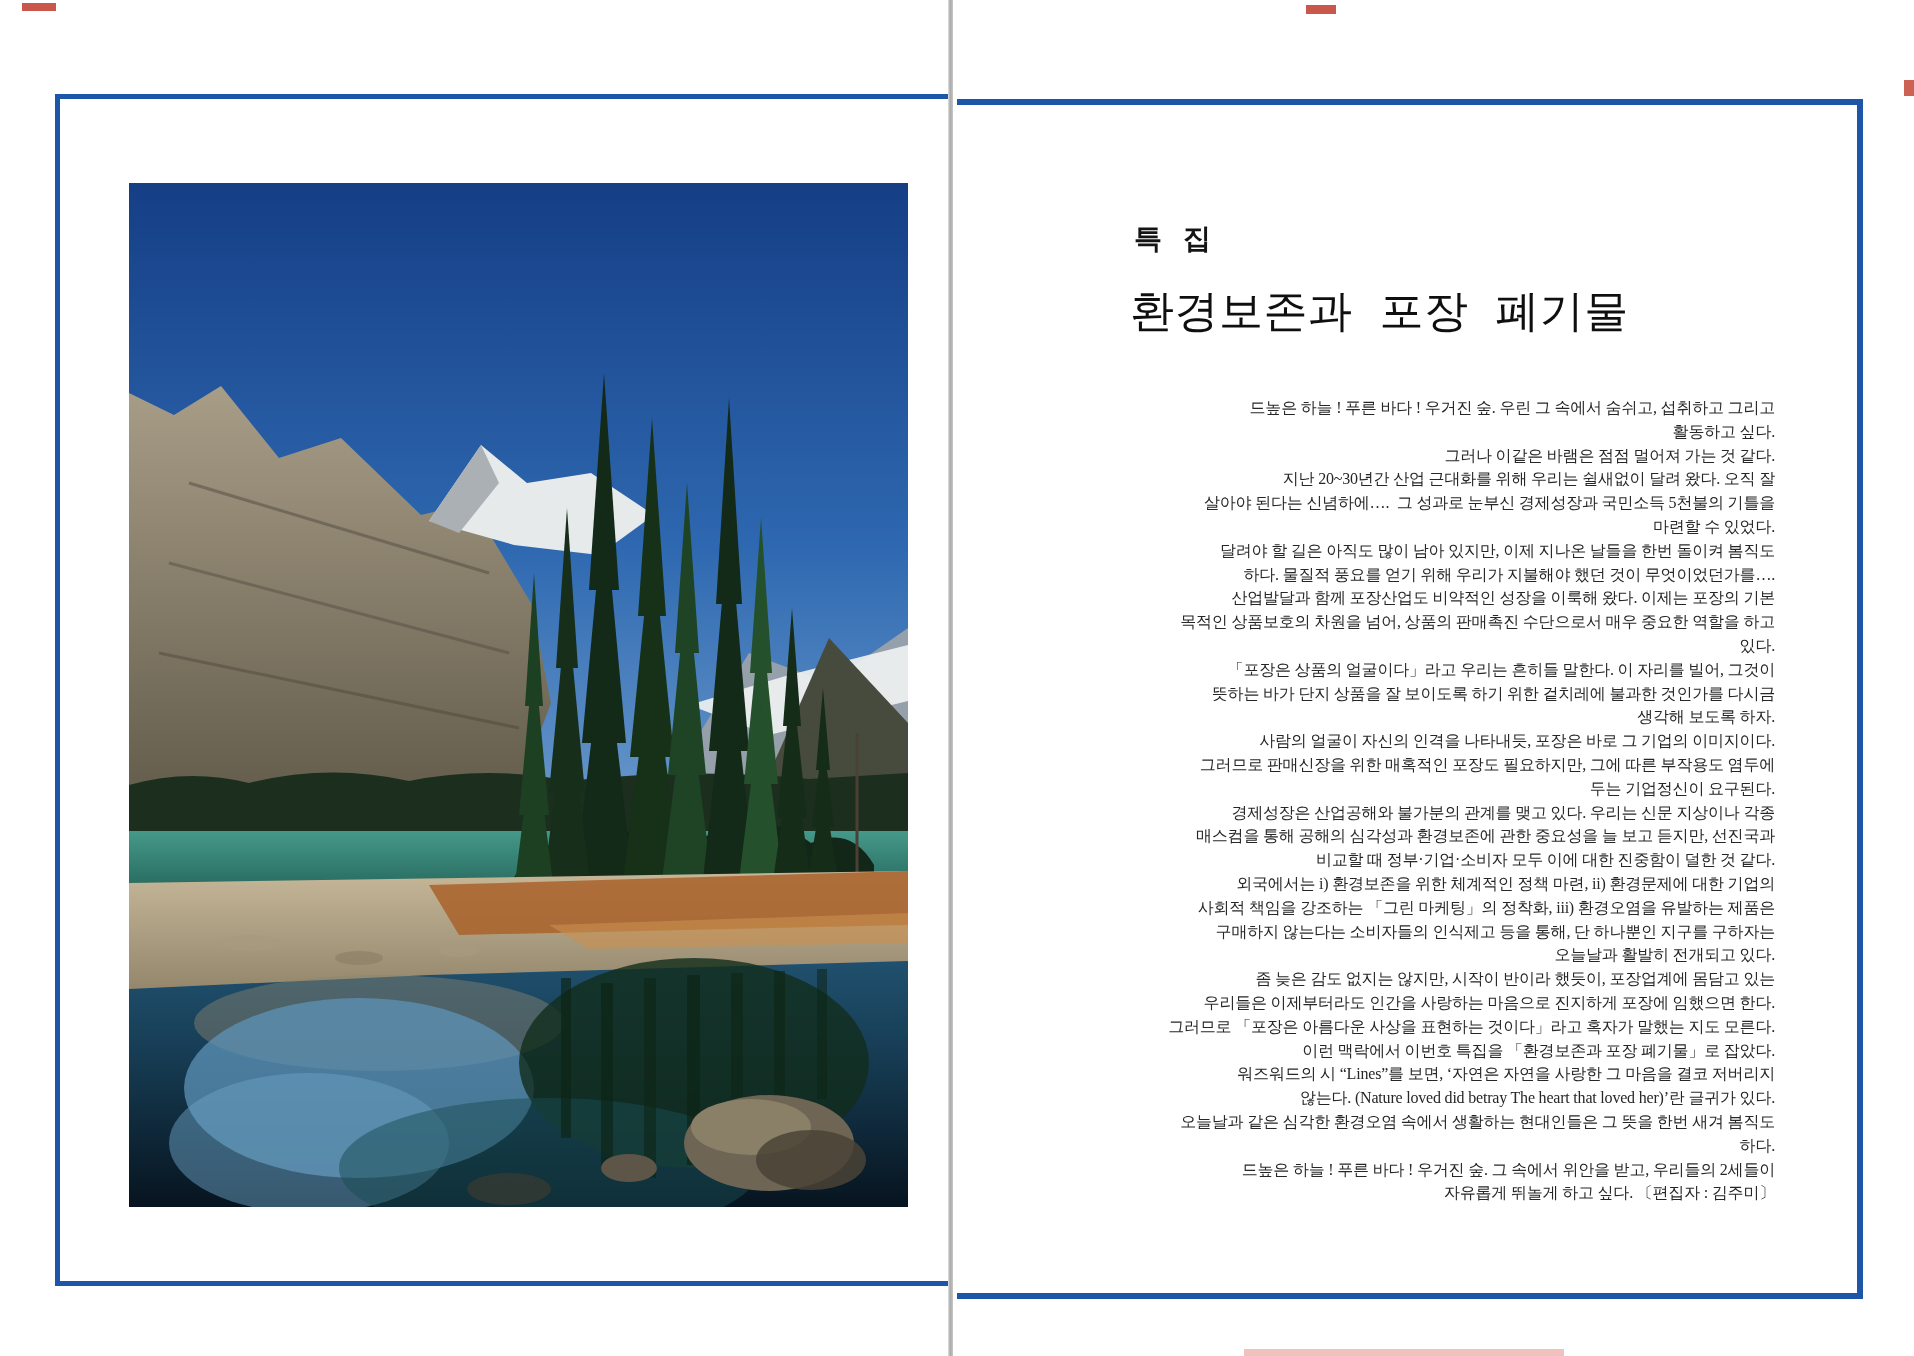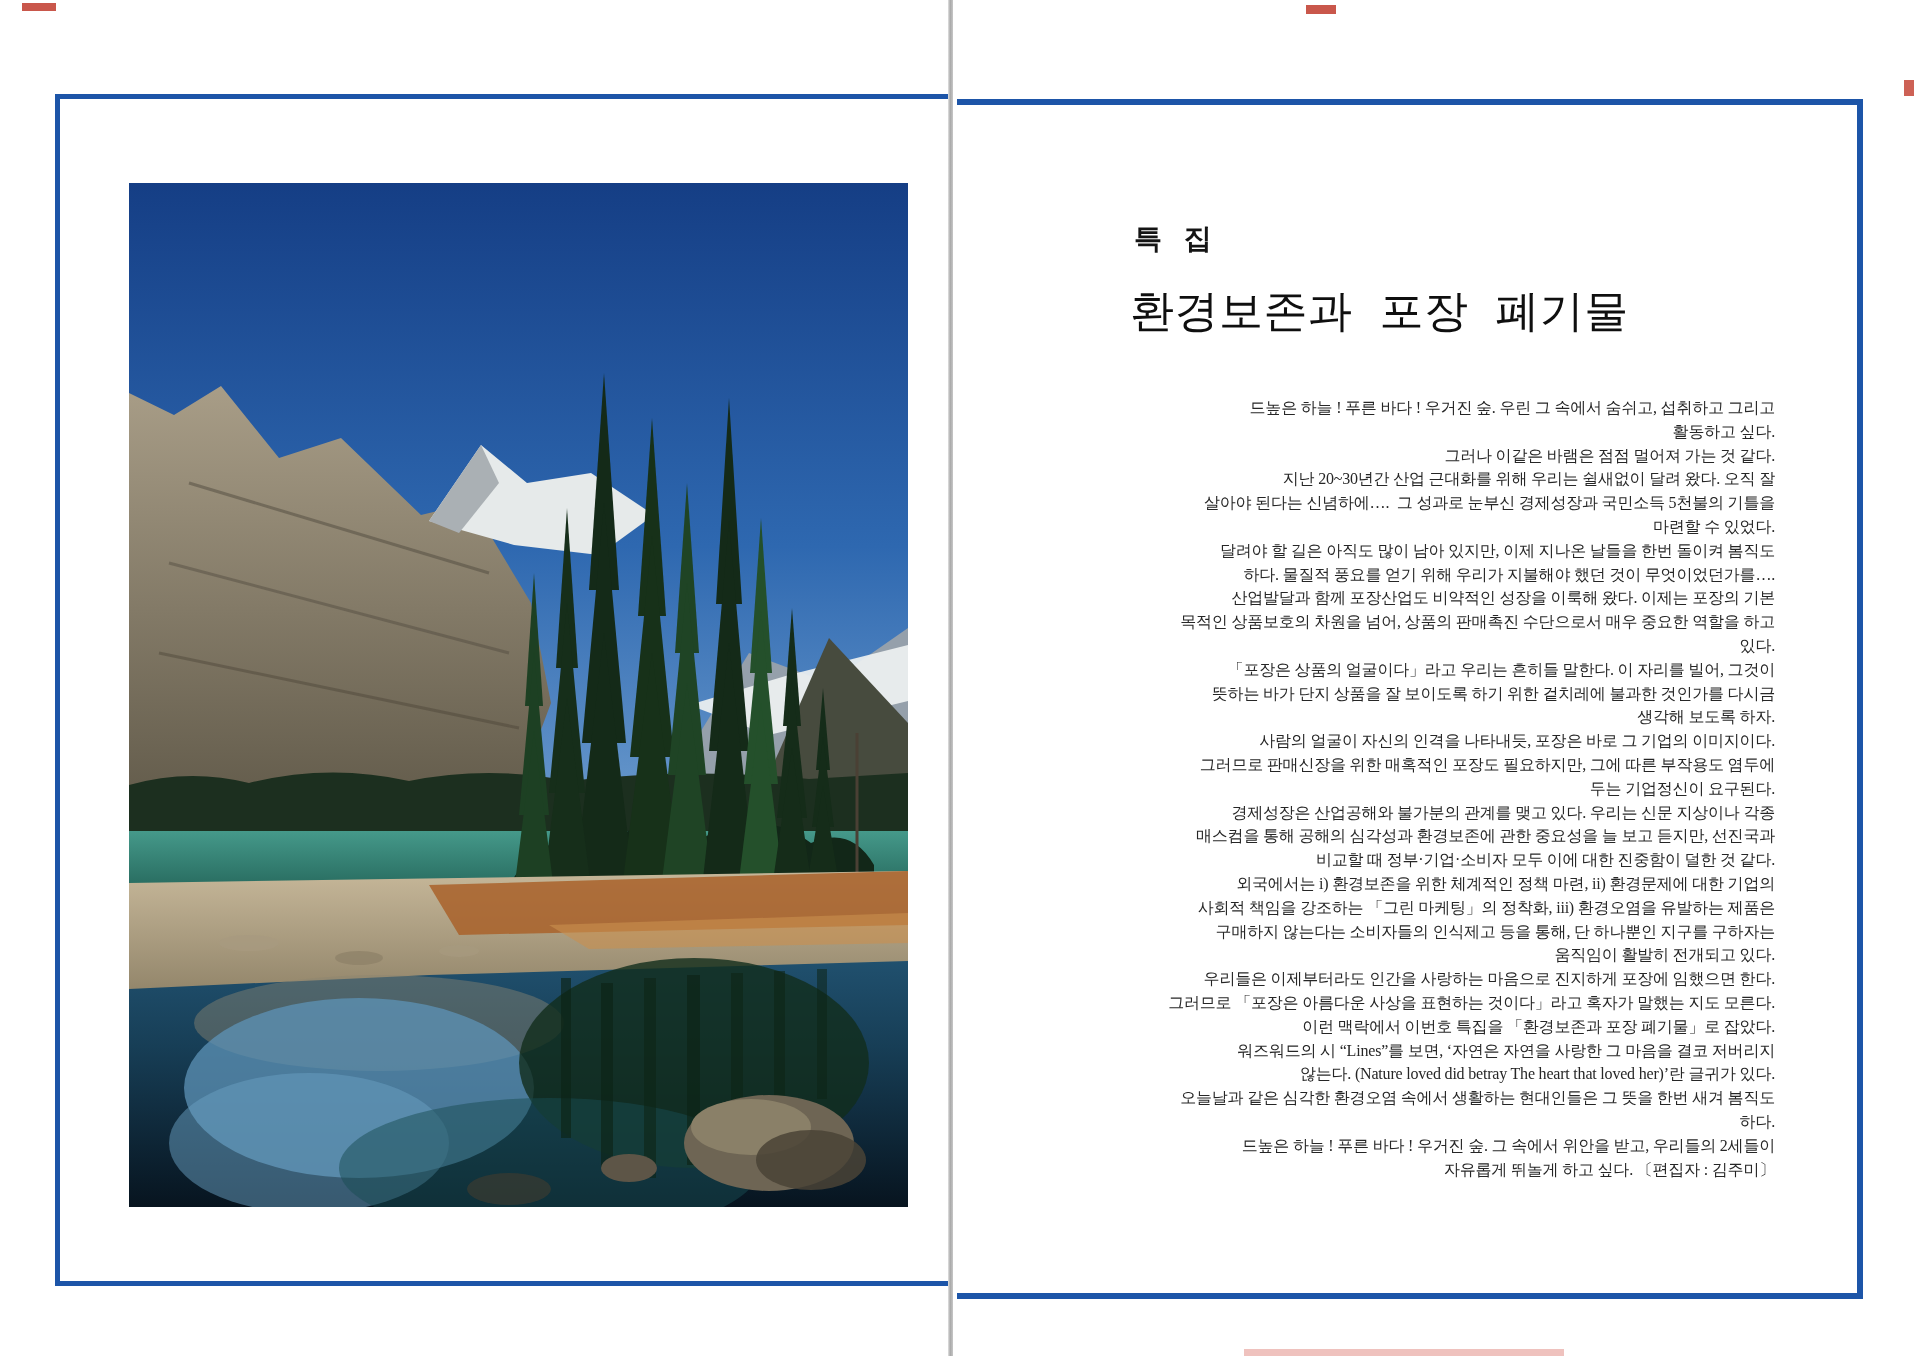--- a/index.html
+++ b/index.html
@@ -19,21 +19,21 @@
   
   .fold{position:absolute;left:948px;top:0;width:5px;height:1356px;
         background:linear-gradient(90deg,#e2e2e2,#a9a9a9 45%,#c7c7c7);}
   
   .photo{position:absolute;left:129px;top:183px;width:779px;height:1024px;overflow:hidden;
          box-shadow:0 0 0 1px #e8e8e8 inset;}
   .photo svg{display:block;width:100%;height:100%;}
   
   .kicker{position:absolute;left:1134px;top:220px;font-size:28px;font-weight:700;
           color:#141414;word-spacing:12px;letter-spacing:1px;
-          font-family:Liberation Sans, sans-serif;}
+          font-family:Liberation Serif, serif;}
   .title{position:absolute;left:1130px;top:282px;font-size:44px;font-weight:400;
          color:#0f0f0f;letter-spacing:0.5px;white-space:nowrap;font-family:Liberation Mono, monospace;}
   .article{position:absolute;left:1125px;top:396px;width:650px;
            font-size:16px;line-height:23.8px;color:#262626;}
   .article .bl{white-space:pre;letter-spacing:-0.2px;text-align:right;}
   .article .ind{padding-left:17px;}
   
   .regmark{position:absolute;background:#c0392b;}
   #rm-top-left    {left:22px;  top:3px;    width:34px;  height:8px; opacity:.85;}
   #rm-top-center  {left:1306px;top:5px;    width:30px;  height:9px; opacity:.85;}
@@ -200,21 +200,22 @@
         <div class="bl">생각해 보도록 하자.</div>
         <div class="bl ind">사람의 얼굴이 자신의 인격을 나타내듯, 포장은 바로 그 기업의 이미지이다.</div>
         <div class="bl">그러므로 판매신장을 위한 매혹적인 포장도 필요하지만, 그에 따른 부작용도 염두에</div>
         <div class="bl">두는 기업정신이 요구된다.</div>
         <div class="bl ind">경제성장은 산업공해와 불가분의 관계를 맺고 있다. 우리는 신문 지상이나 각종</div>
         <div class="bl">매스컴을 통해 공해의 심각성과 환경보존에 관한 중요성을 늘 보고 듣지만, 선진국과</div>
         <div class="bl">비교할 때 정부·기업·소비자 모두 이에 대한 진중함이 덜한 것 같다.</div>
         <div class="bl ind">외국에서는 i) 환경보존을 위한 체계적인 정책 마련, ii) 환경문제에 대한 기업의</div>
         <div class="bl">사회적 책임을 강조하는 「그린 마케팅」의 정착화, iii) 환경오염을 유발하는 제품은</div>
         <div class="bl">구매하지 않는다는 소비자들의 인식제고 등을 통해, 단 하나뿐인 지구를 구하자는</div>
-        <div class="bl">움직임이 활발히 전개되고 있다.</div>
+        <div class="bl">오늘날과 활발히 전개되고 있다.</div>
+        <div class="bl ind">좀 늦은 감도 없지는 않지만, 시작이 반이라 했듯이, 포장업계에 몸담고 있는</div>
         <div class="bl">우리들은 이제부터라도 인간을 사랑하는 마음으로 진지하게 포장에 임했으면 한다.</div>
         <div class="bl">그러므로 「포장은 아름다운 사상을 표현하는 것이다」라고 혹자가 말했는 지도 모른다.</div>
         <div class="bl ind">이런 맥락에서 이번호 특집을 「환경보존과 포장 폐기물」로 잡았다.</div>
         <div class="bl ind">워즈워드의 시 “Lines”를 보면, ‘자연은 자연을 사랑한 그 마음을 결코 저버리지</div>
         <div class="bl">않는다. (Nature loved did betray The heart that loved her)’란 글귀가 있다.</div>
         <div class="bl ind">오늘날과 같은 심각한 환경오염 속에서 생활하는 현대인들은 그 뜻을 한번 새겨 봄직도</div>
         <div class="bl">하다.</div>
         <div class="bl ind">드높은 하늘 ! 푸른 바다 ! 우거진 숲. 그 속에서 위안을 받고, 우리들의 2세들이</div>
         <div class="bl">자유롭게 뛰놀게 하고 싶다. 〔편집자 : 김주미〕</div>
       </div>

